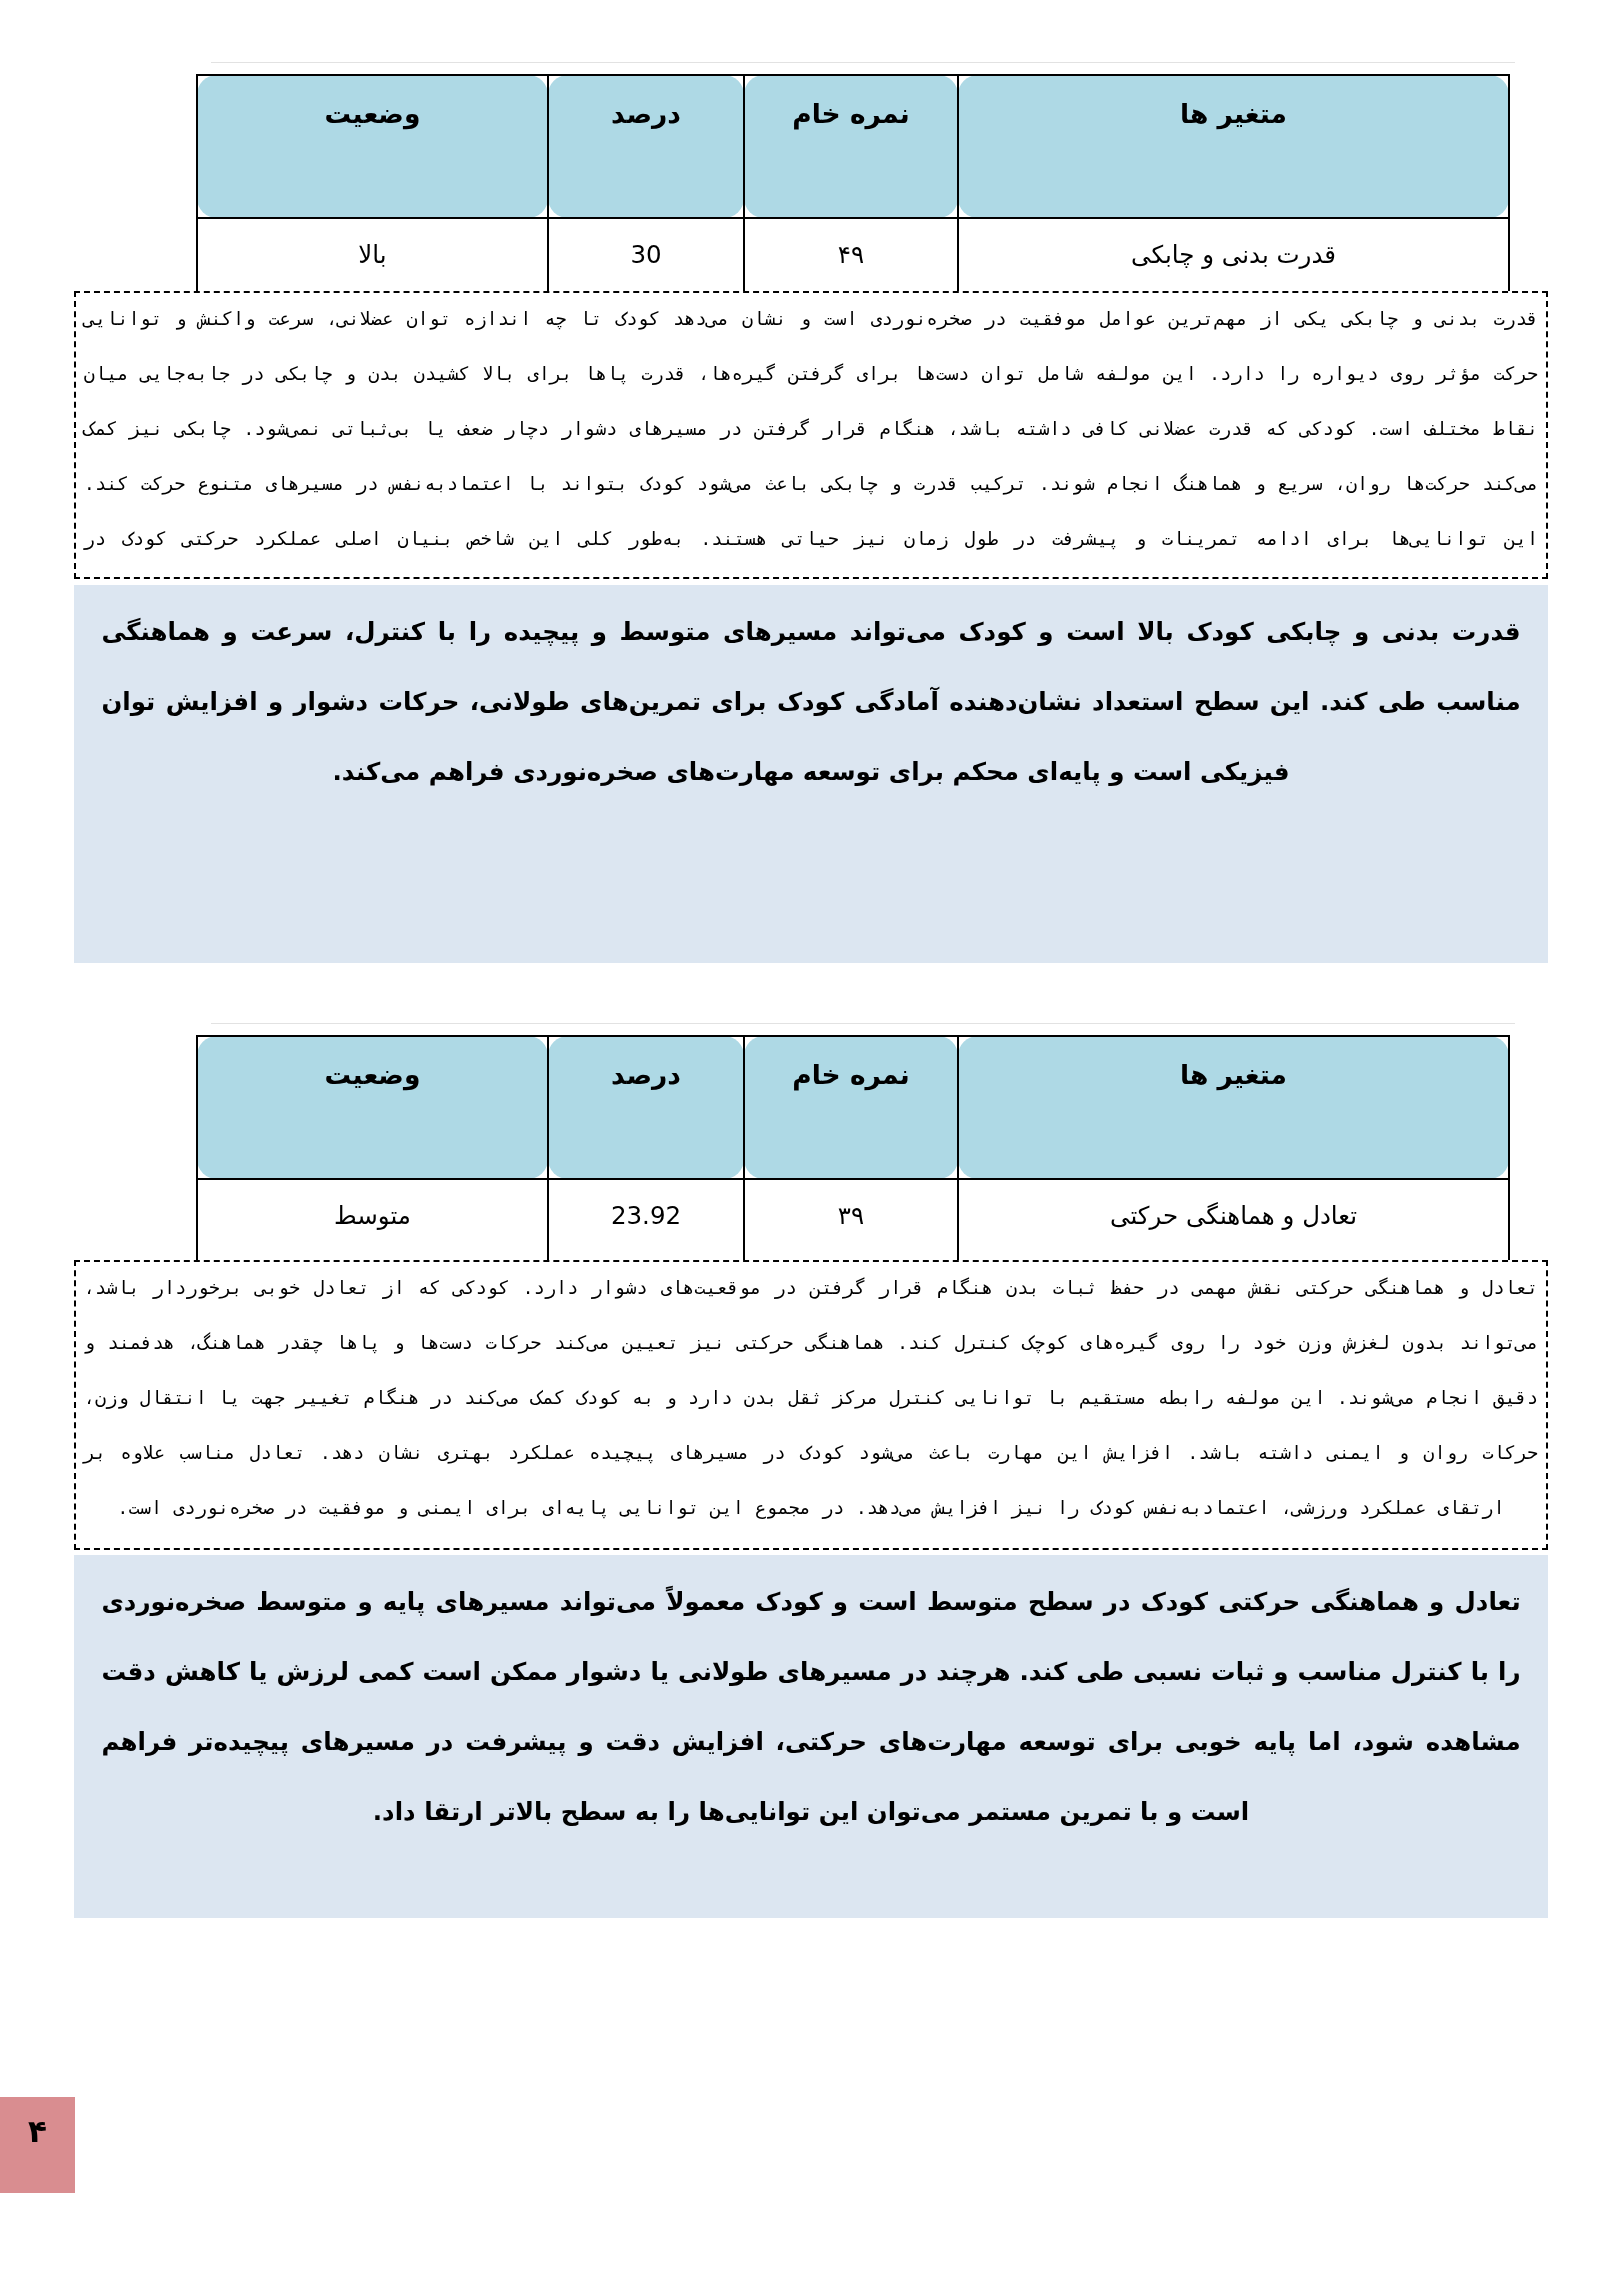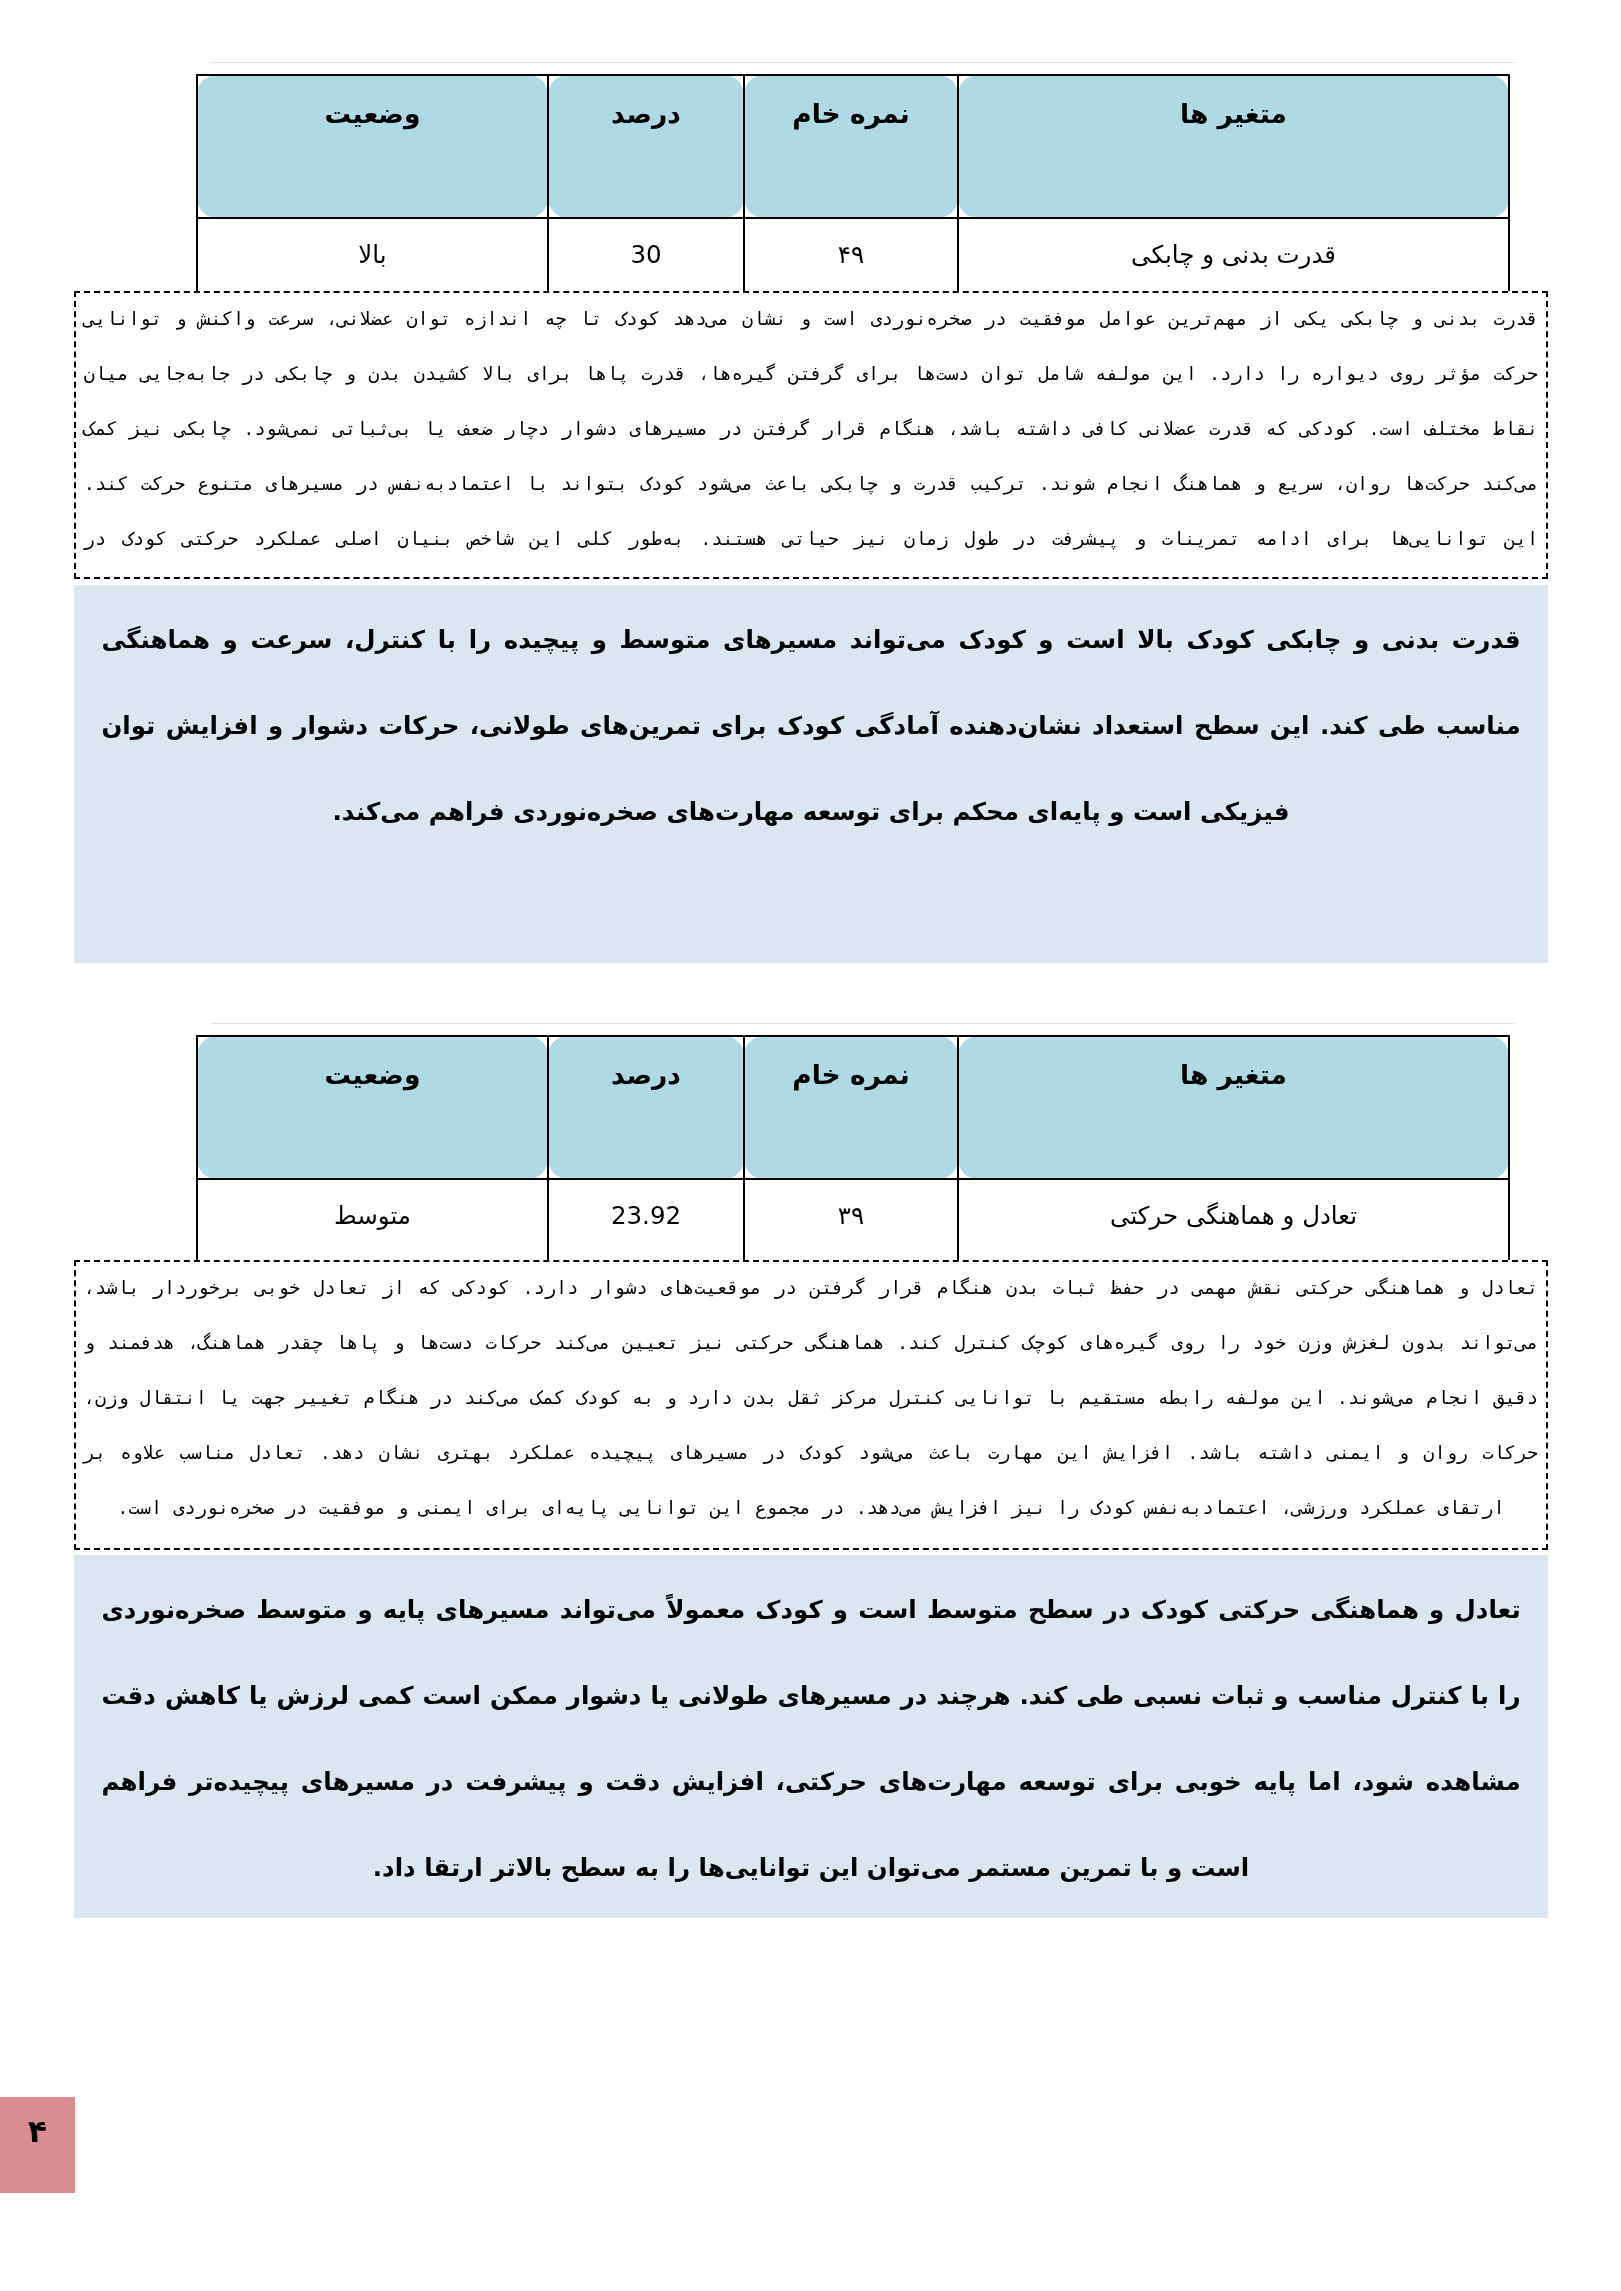--- a/index.html
+++ b/index.html
@@ -93,21 +93,21 @@
     box-sizing: border-box;
     overflow: hidden;
   }
   .summary-block.s1 { top: 585px;  height: 378px; }
   .summary-block.s2 { top: 1555px; height: 363px; }
   .summary-block p {
     margin: 0;
     padding: 11.8px 27.4px 0 27.4px;
     font-size: 24.5px;
     font-weight: bold;
-    line-height: 86px;
+    line-height: 70px;
     text-align: justify;
     text-align-last: center;
   }
 
   .page-badge {
     position: absolute;
     left: 0;
     top: 2097px;
     width: 75px;
     height: 96px;

